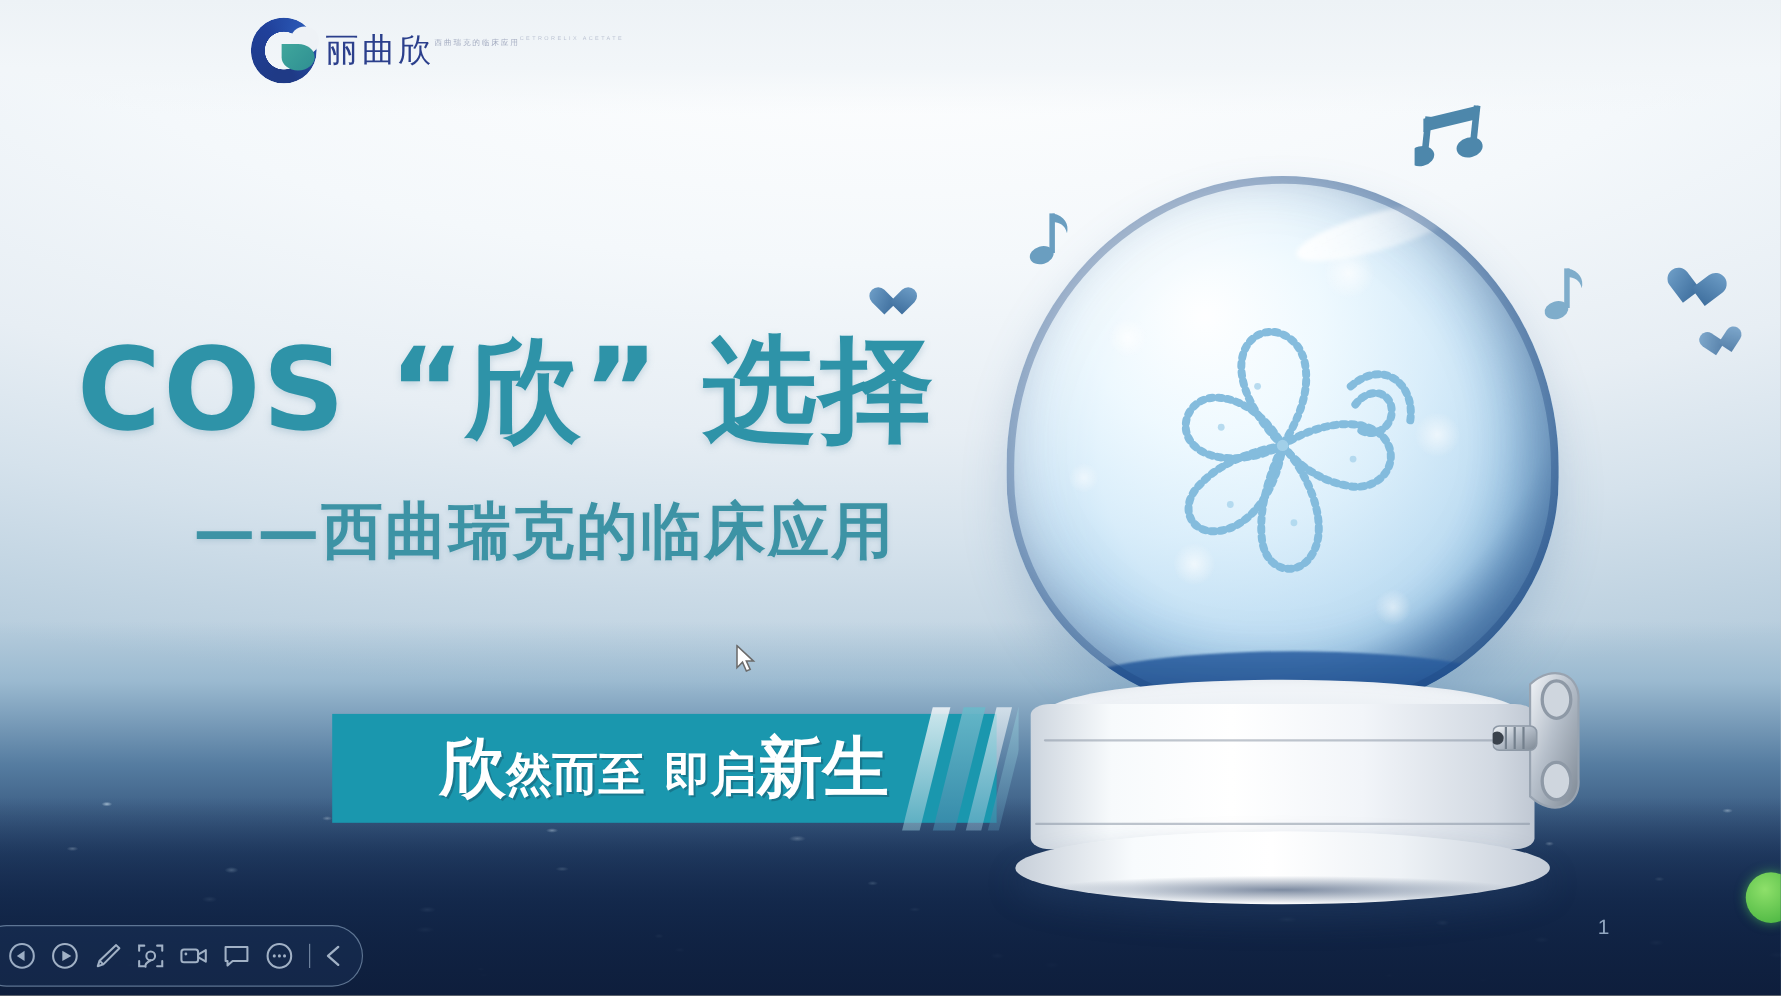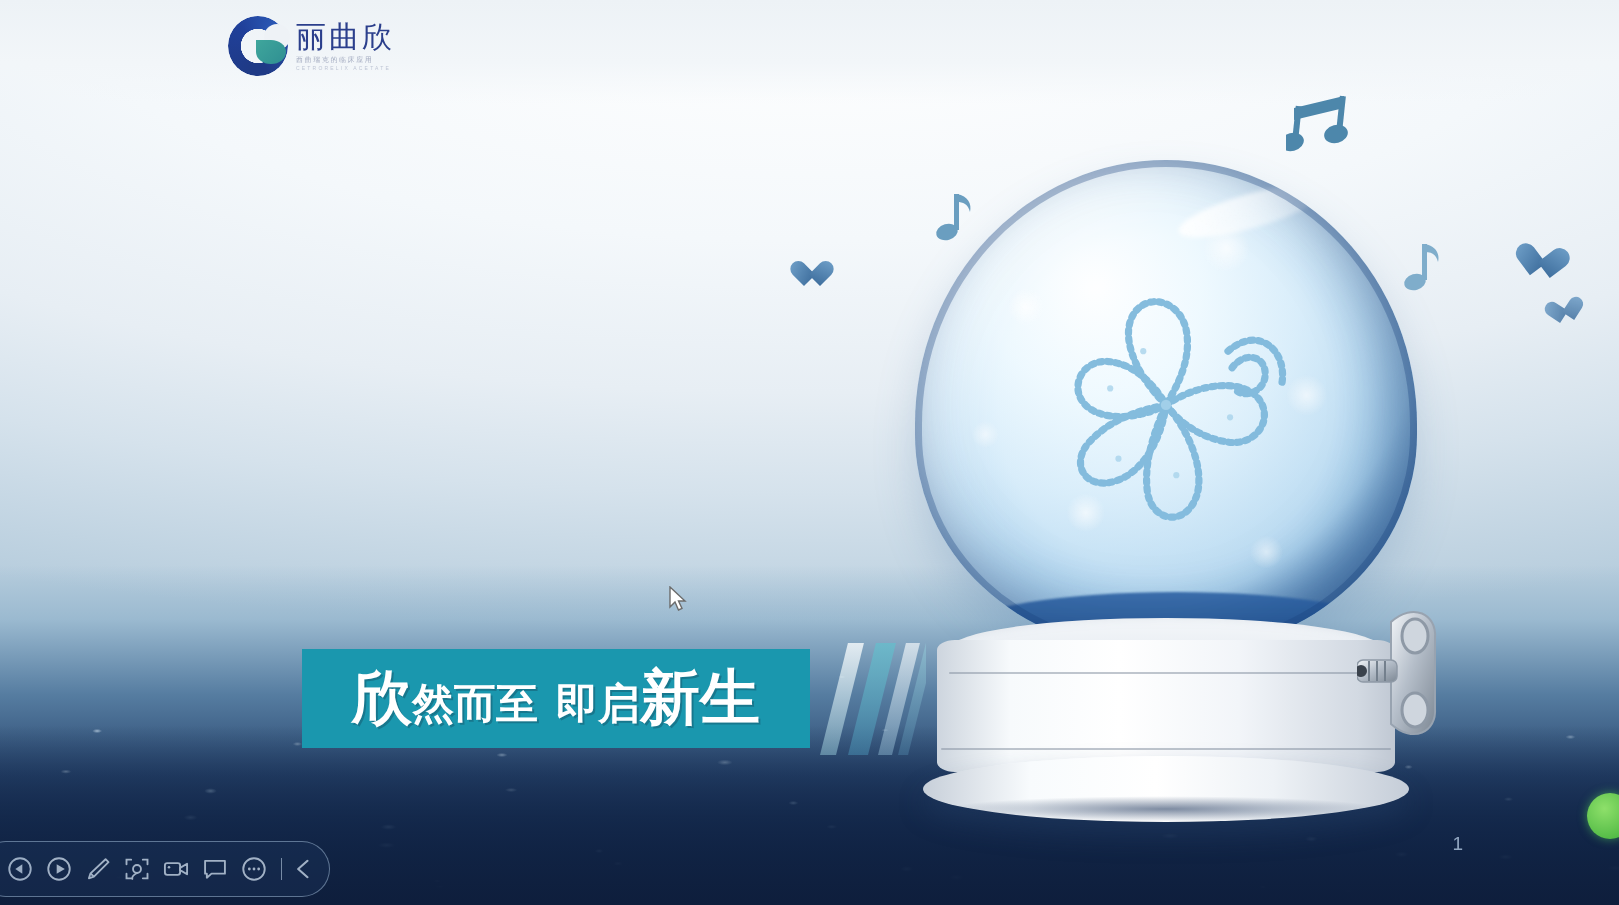--- a/index.html
+++ b/index.html
@@ -76,39 +76,39 @@
   .lz-en .mid{color:#22356e;}
 
   .lq-mark{width:60px;height:60px;position:relative;margin-right:8px;}
   .lq-mark .ring{position:absolute;inset:0;border-radius:50%;
      background:conic-gradient(from 200deg,#1f3a86 0deg,#20409a 120deg,#2a58b5 200deg,#1f3a86 320deg);
      -webkit-mask:radial-gradient(circle at 50% 50%, transparent 40%, #000 41%);
              mask:radial-gradient(circle at 50% 50%, transparent 40%, #000 41%);}
   .lq-mark .cut{position:absolute;right:-2px;top:8px;width:26px;height:26px;border-radius:50%;background:#eef2f6;}
   .lq-mark .drop{position:absolute;right:2px;top:24px;width:30px;height:24px;border-radius:0 50% 50% 50%;
      background:linear-gradient(135deg,#3fa69c,#2f8f92);}
-  .lq-text{display:flex;flex-direction:column;line-height:1;}
+  .lq-text{display:flex;flex-direction:row;line-height:1;}
   .lq-cn{font-size:30px;font-weight:500;color:#2b3f8c;letter-spacing:3px;
          font-family:"DejaVu Sans","Liberation Sans",sans-serif;}
   .lq-sub{font-size:7px;color:#8a93ae;letter-spacing:1.6px;margin-top:5px;white-space:nowrap;
          font-family:"DejaVu Sans","Liberation Sans",sans-serif;opacity:.75;}
   .lq-sub2{font-size:5px;color:#9aa3bb;letter-spacing:2.2px;margin-top:2px;white-space:nowrap;opacity:.6;}
 
   
   #title-main{position:absolute;left:70px;top:286px;font-size:104px;font-weight:bold;
      color:#2e93a8;letter-spacing:2px;white-space:nowrap;
      font-family:"DejaVu Sans","Liberation Sans",sans-serif;
      text-shadow:0 3px 7px rgba(120,160,180,.35);}
   #title-sub{position:absolute;left:176px;top:446px;font-size:56px;font-weight:bold;
      color:#3d93a5;letter-spacing:2px;white-space:nowrap;
      font-family:"DejaVu Sans","Liberation Sans",sans-serif;
      text-shadow:0 2px 5px rgba(120,160,180,.3);}
 
   
-  #slogan-banner{position:absolute;left:302px;top:649px;width:508px;height:99px;
+  #slogan-banner{position:absolute;left:302px;top:649px;width:604px;height:99px;
      background:#1a97ae;display:flex;align-items:center;justify-content:center;}
   .slogan-text{color:#fff;white-space:nowrap;font-weight:bold;
      font-family:"DejaVu Sans","Liberation Sans",sans-serif;
      text-shadow:2px 2px 0 rgba(20,60,80,.35);}
   .sl-big{font-size:60px;}
   .sl-mid{font-size:42px;}
   .sl-gap{display:inline-block;width:18px;}
   #banner-stripes{position:absolute;left:806px;top:643px;width:120px;height:112px;overflow:hidden;}
   #banner-stripes i{position:absolute;top:-14px;height:140px;width:16px;display:block;
      transform:skewX(-14deg);}
@@ -207,20 +207,22 @@
         <div class="cut"></div>
         <div class="drop"></div>
     </div>
     <div class="lq-text">
       <div class="lq-cn">丽曲欣</div>
       <div class="lq-sub">西曲瑞克的临床应用</div>
       <div class="lq-sub2">CETRORELIX ACETATE</div>
     </div>
   </div>
 
+  <div id="title-main">COS “欣” 选择</div>
+  <div id="title-sub">——西曲瑞克的临床应用</div>
 
   <div id="slogan-banner">
     <div class="slogan-text">
       <span class="sl-big">欣</span><span class="sl-mid">然而至</span><span class="sl-gap"></span><span class="sl-mid">即启</span><span class="sl-big">新生</span>
     </div>
   </div>
   <div id="banner-stripes">
     <i></i>
       <i></i>
       <i></i>

